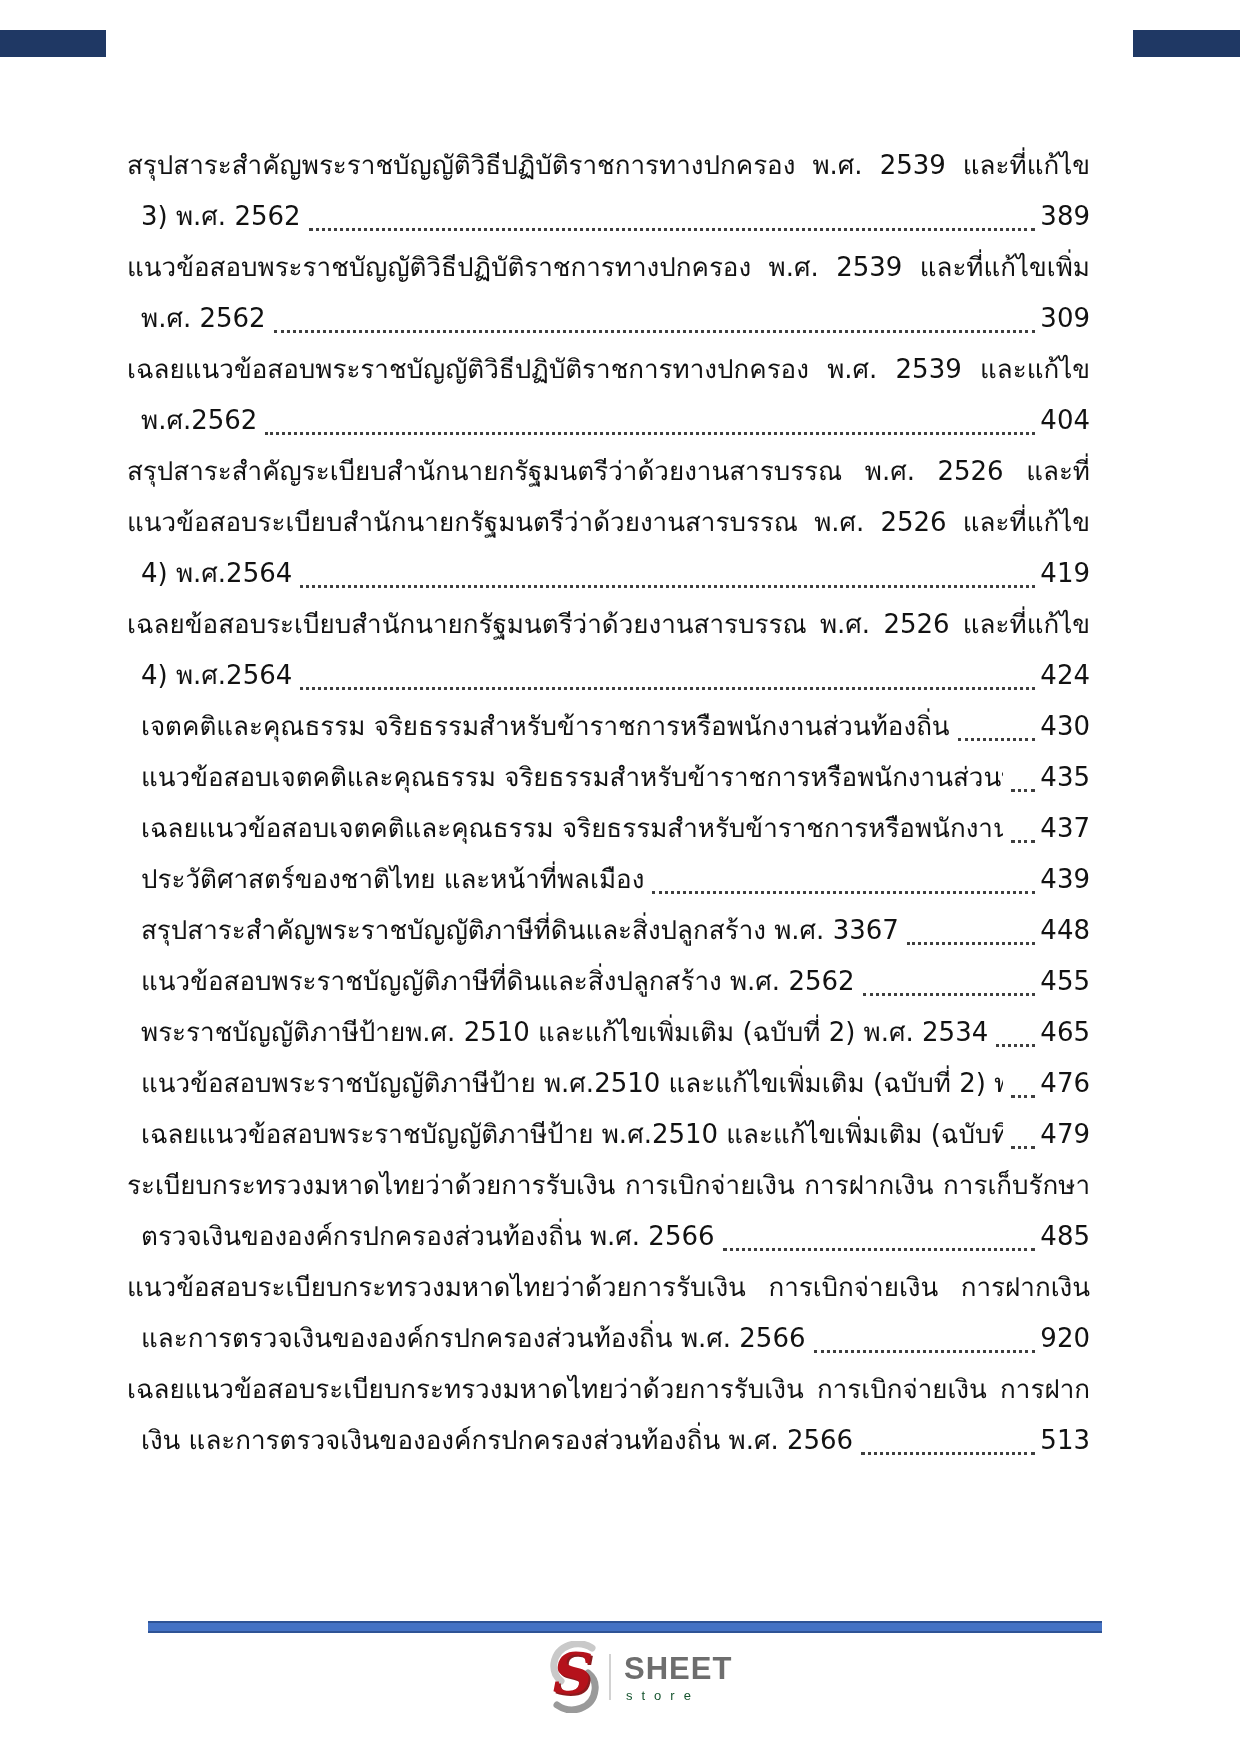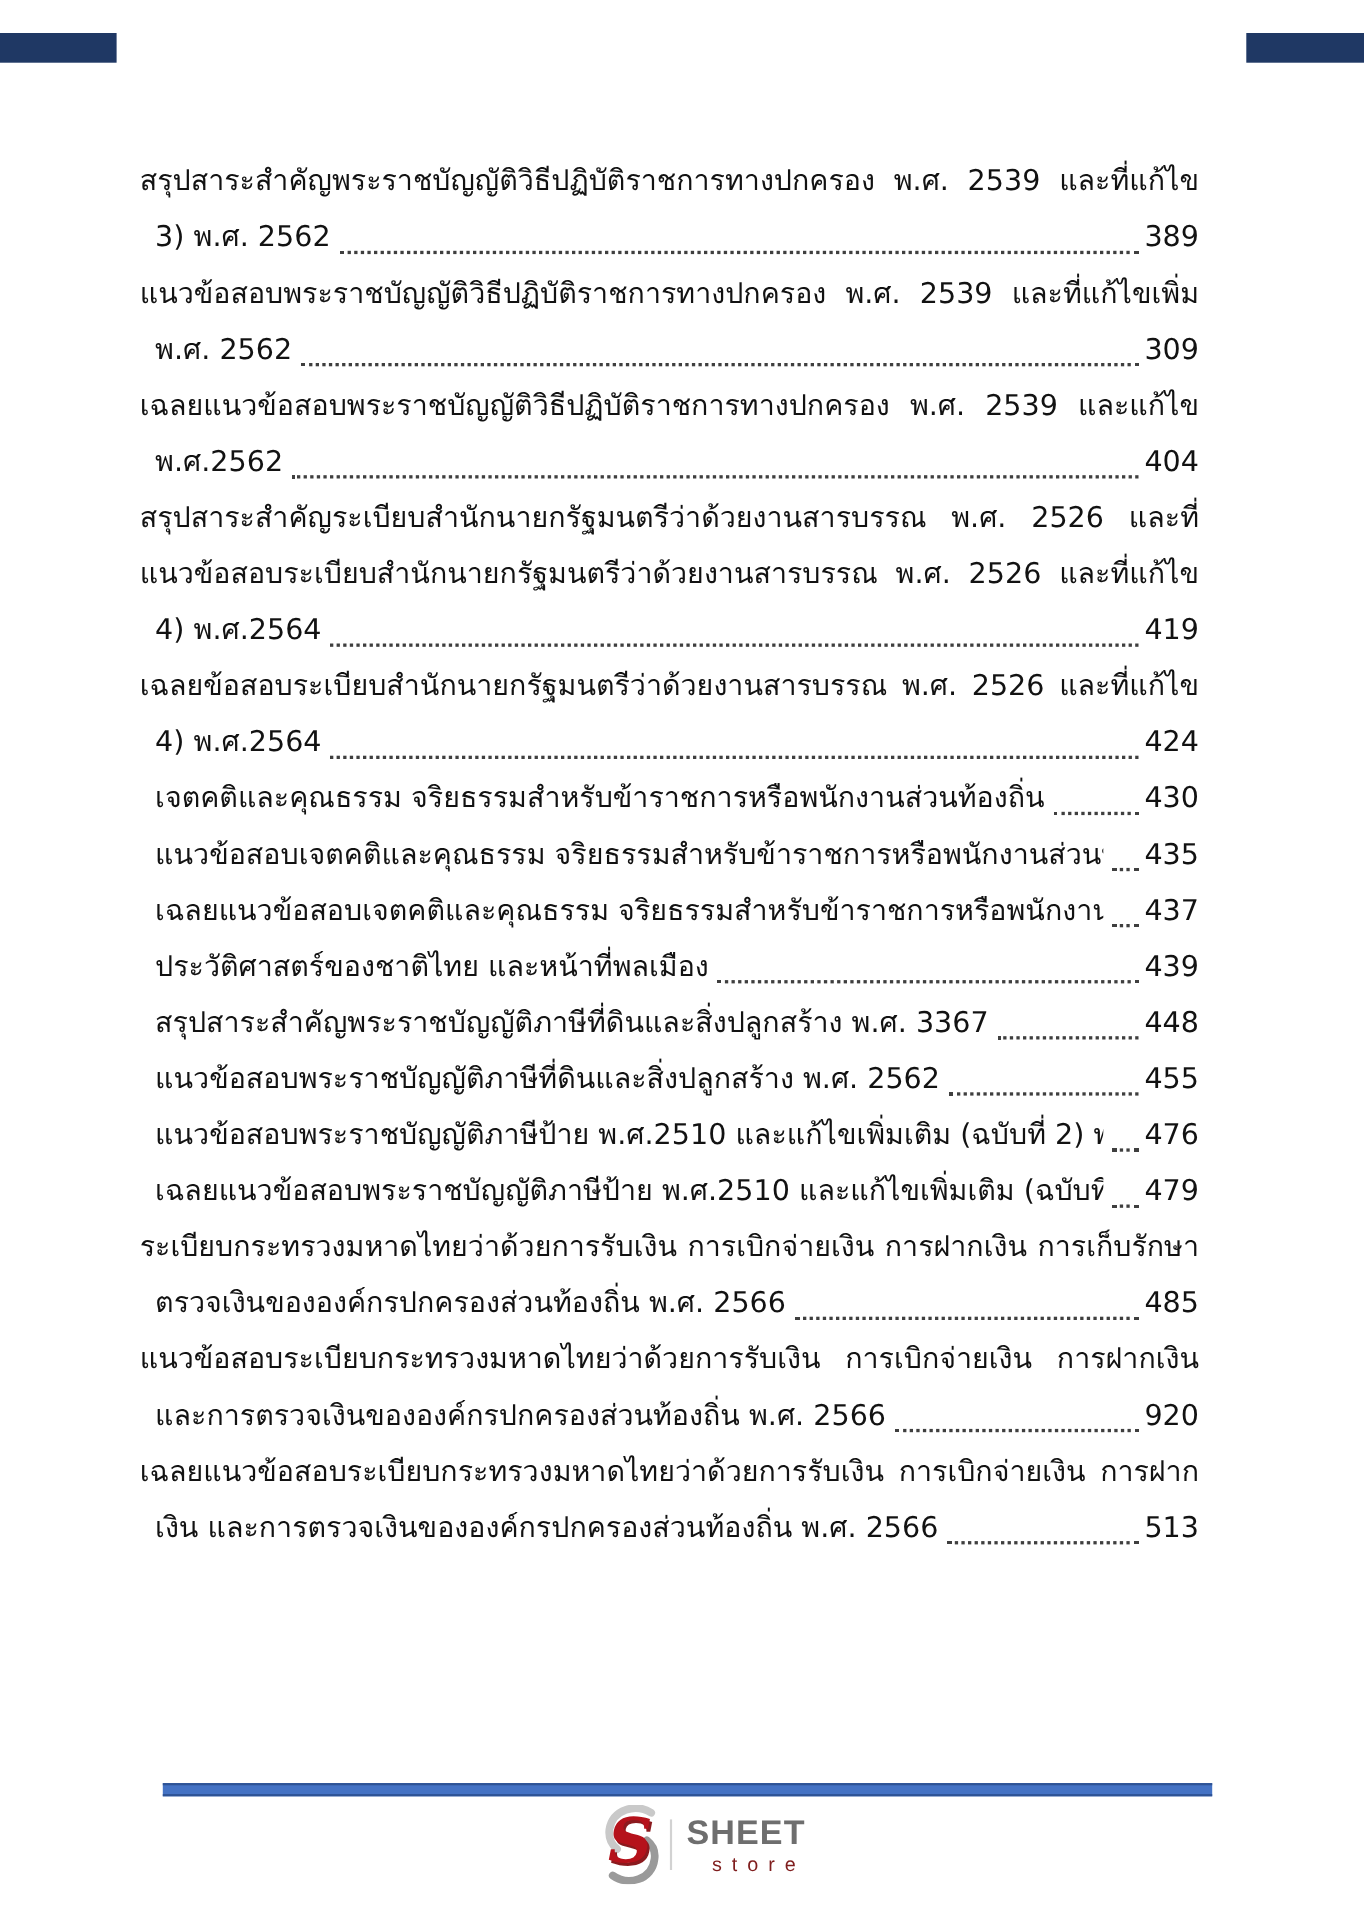--- a/index.html
+++ b/index.html
@@ -61,29 +61,29 @@
   .brand{
     position:absolute;
     left:548px;top:1641px;
     display:flex;align-items:center;
   }
   .brand .logo-mark{width:52px;height:72px;display:block;}
   .brand .divider{
     width:2px;height:46px;background:#d2d2d2;
     margin:0 13px 0 9px;align-self:center;
   }
-  .brand-text{display:flex;flex-direction:column;justify-content:center;text-align:right;}
+  .brand-text{display:flex;flex-direction:column;justify-content:center;}
   .brand-name{
     font-family:"Liberation Sans","DejaVu Sans",sans-serif;
     font-size:31px;font-weight:bold;color:#6e6e6e;
     letter-spacing:1px;line-height:1;
   }
   .brand-sub{
     font-family:"Liberation Sans","DejaVu Sans",sans-serif;
-    font-size:18px;color:#7f1d1d;
+    font-size:13px;color:#14532d;
     letter-spacing:9px;line-height:1;margin-top:5px;padding-left:2px;
   }
 </style>
 </head>
 <body>
 
 <div class="page">
 
   <div class="corner-bar left"></div>
   <div class="corner-bar right"></div>
@@ -165,20 +165,27 @@
           <span class="text">สรุปสาระสำคัญพระราชบัญญัติภาษีที่ดินและสิ่งปลูกสร้าง พ.ศ. 3367</span>
           <span class="leader"></span>
           <span class="pg">448</span>
         </div>
       </div>
       <div class="toc-entry">
         <div class="toc-line row">
           <span class="text">แนวข้อสอบพระราชบัญญัติภาษีที่ดินและสิ่งปลูกสร้าง พ.ศ. 2562</span>
           <span class="leader"></span>
           <span class="pg">455</span>
+        </div>
+      </div>
+      <div class="toc-entry">
+        <div class="toc-line row">
+          <span class="text">พระราชบัญญัติภาษีป้ายพ.ศ. 2510 และแก้ไขเพิ่มเติม (ฉบับที่ 2) พ.ศ. 2534</span>
+          <span class="leader"></span>
+          <span class="pg">465</span>
         </div>
       </div>
       <div class="toc-entry">
         <div class="toc-line row">
           <span class="text">แนวข้อสอบพระราชบัญญัติภาษีป้าย พ.ศ.2510 และแก้ไขเพิ่มเติม (ฉบับที่ 2) พ.ศ. 2534</span>
           <span class="leader"></span>
           <span class="pg">476</span>
         </div>
       </div>
       <div class="toc-entry">

